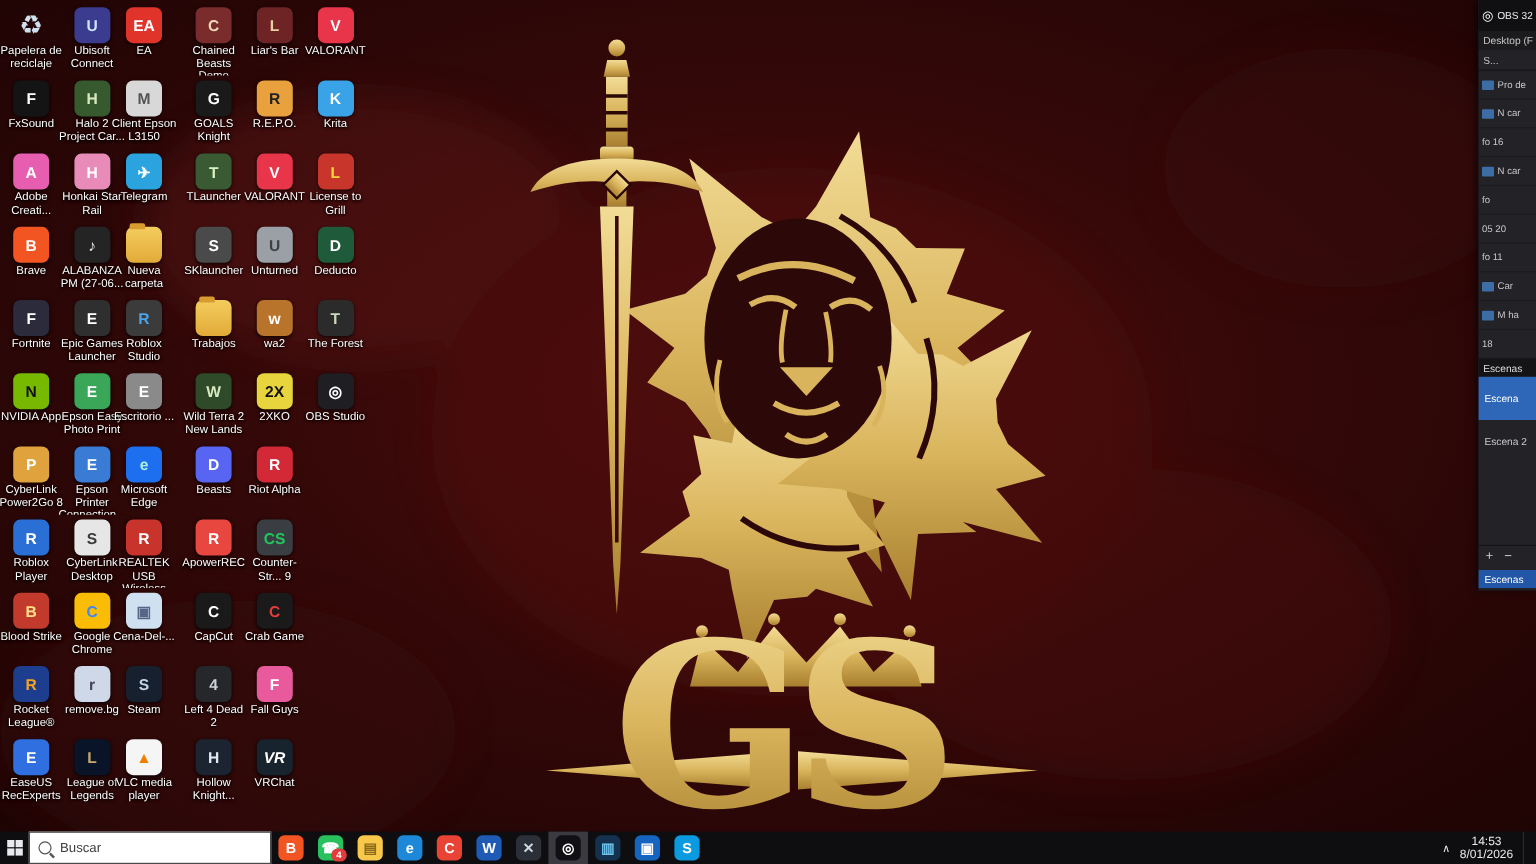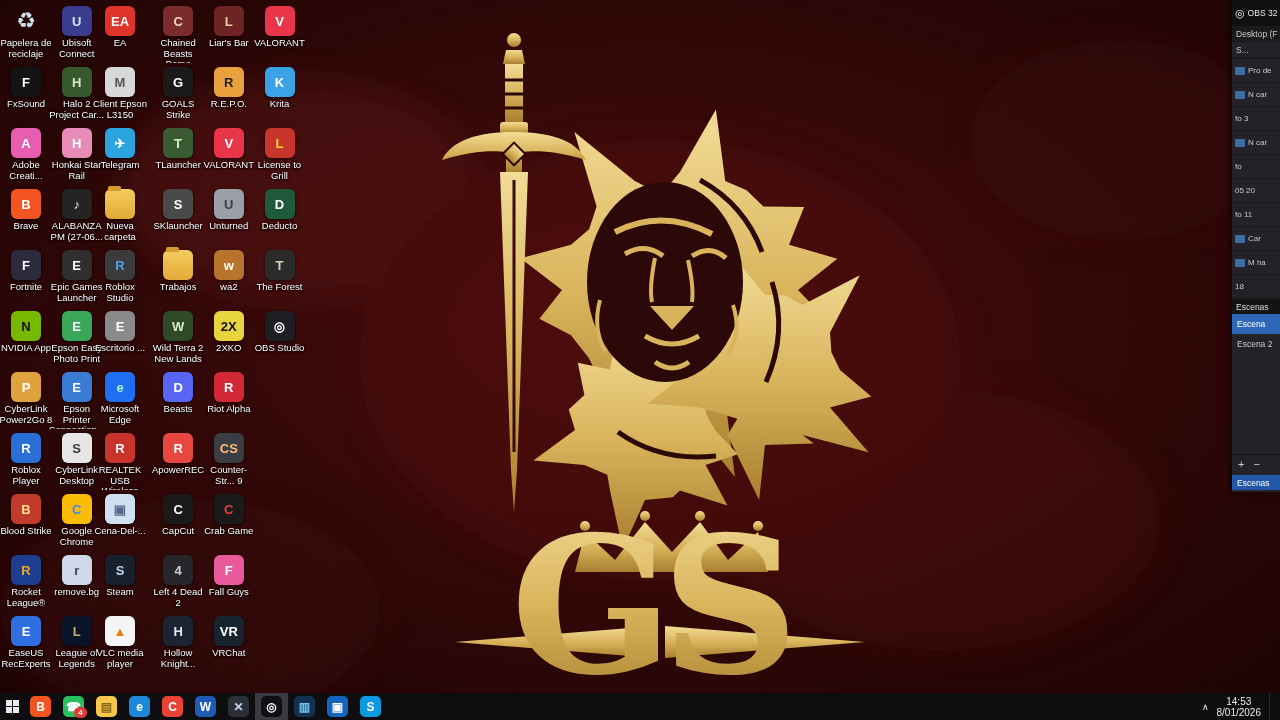--- a/index.html
+++ b/index.html
@@ -27,21 +27,21 @@
   .obs-title{font-size:8.5px;white-space:nowrap;overflow:hidden;}
   .obs-menu{height:16px;display:flex;align-items:center;padding:0 4px;background:#1b1b1e;font-size:8.5px;flex:0 0 auto;white-space:nowrap;}
   .obs-toolbar{height:16px;display:flex;align-items:center;padding:0 4px;background:#232327;
     border-bottom:1px solid #151517;font-size:8.5px;flex:0 0 auto;}
   .obs-rows{flex:0 0 auto;}
   .obs-row{height:23px;display:flex;align-items:center;gap:3px;padding:0 3px;border-bottom:1px solid #1c1c1f;
     font-size:8px;line-height:9px;white-space:nowrap;overflow:hidden;}
   .obs-row .ric{width:10px;height:8px;background:#3c6ea5;border-radius:1px;flex:0 0 auto;}
   .obs-scenes-header{height:15px;background:#141416;display:flex;align-items:center;padding:0 4px;
     font-size:8.5px;color:#ddd;flex:0 0 auto;}
-  .obs-scene{height:20px;display:flex;align-items:center;padding:0 5px;font-size:8.5px;flex:0 0 auto;white-space:nowrap;}
+  .obs-scene{height:36px;display:flex;align-items:center;padding:0 5px;font-size:8.5px;flex:0 0 auto;white-space:nowrap;}
   .obs-scene.selected{background:#2e66b8;color:#fff;}
   .obs-fill{flex:1;}
   .obs-dock-toolbar{display:flex;gap:9px;padding:3px 6px;font-size:11px;color:#cfcfcf;
     border-top:1px solid #151517;flex:0 0 auto;}
   .obs-dock-toolbar span{cursor:pointer;}
   .obs-dock-tab{height:15px;background:#2257a8;color:#fff;display:flex;align-items:center;
     padding:0 5px;font-size:8.5px;margin:2px 0 2px 0;flex:0 0 auto;white-space:nowrap;}
 
   
   .taskbar{position:absolute;left:0;right:0;bottom:0;height:27px;background:#0e0e10;display:flex;
@@ -290,21 +290,21 @@
           <div class="dlabel">VLC media player</div>
         </div>
       </div>
       <div class="icon-col" style="left: 153.1px;">
         <div class="desk-item">
           <div class="tile" style="background: rgb(122, 44, 44); color: rgb(240, 216, 184);">C</div>
           <div class="dlabel">Chained Beasts Demo</div>
         </div>
         <div class="desk-item">
           <div class="tile" style="background: rgb(26, 26, 26); color: rgb(255, 255, 255);">G</div>
-          <div class="dlabel">GOALS Strike</div>
+          <div class="dlabel">GOALS Knight</div>
         </div>
         <div class="desk-item">
           <div class="tile" style="background: rgb(58, 90, 51); color: rgb(216, 240, 192);">T</div>
           <div class="dlabel">TLauncher</div>
         </div>
         <div class="desk-item">
           <div class="tile" style="background: rgb(74, 74, 74); color: rgb(255, 255, 255);">S</div>
           <div class="dlabel">SKlauncher</div>
         </div>
         <div class="desk-item">
@@ -359,33 +359,33 @@
         </div>
         <div class="desk-item">
           <div class="tile" style="background: rgb(232, 212, 60); color: rgb(17, 17, 17);">2X</div>
           <div class="dlabel">2XKO</div>
         </div>
         <div class="desk-item">
           <div class="tile" style="background: rgb(211, 41, 54); color: rgb(255, 255, 255);">R</div>
           <div class="dlabel">Riot Alpha</div>
         </div>
         <div class="desk-item">
-          <div class="tile" style="background: rgb(58, 61, 66); color: #fdba74;">CS</div>
+          <div class="tile" style="background: rgb(58, 61, 66); color: #22c55e;">CS</div>
           <div class="dlabel">Counter-Str... 9</div>
         </div>
         <div class="desk-item">
           <div class="tile" style="background: rgb(26, 26, 26); color: rgb(232, 60, 60);">C</div>
           <div class="dlabel">Crab Game</div>
         </div>
         <div class="desk-item">
           <div class="tile" style="background: rgb(232, 90, 155); color: rgb(255, 255, 255);">F</div>
           <div class="dlabel">Fall Guys</div>
         </div>
         <div class="desk-item">
-          <div class="tile" style="background: rgb(23, 36, 46); color: rgb(255, 255, 255);">VR</div>
+          <div class="tile" style="background: rgb(23, 36, 46); color: rgb(255, 255, 255); font-style: italic;">VR</div>
           <div class="dlabel">VRChat</div>
         </div>
       </div>
       <div class="icon-col" style="left: 254.5px;">
         <div class="desk-item">
           <div class="tile" style="background: rgb(232, 53, 74); color: rgb(255, 255, 255);">V</div>
           <div class="dlabel">VALORANT</div>
         </div>
         <div class="desk-item">
           <div class="tile" style="background: rgb(58, 163, 232); color: rgb(255, 255, 255);">K</div>
@@ -424,21 +424,21 @@
     <div class="obs-rows" id="obs-rows">
         <div class="obs-row">
           <span class="ric"></span>
           <span>Pro de</span>
         </div>
         <div class="obs-row">
           <span class="ric"></span>
           <span>N car</span>
         </div>
         <div class="obs-row">
-          <span>fo 3</span>
+          <span>fo 16</span>
         </div>
         <div class="obs-row">
           <span class="ric"></span>
           <span>N car</span>
         </div>
         <div class="obs-row">
           <span>fo</span>
         </div>
         <div class="obs-row">
           <span>05 20</span>
@@ -473,20 +473,24 @@
 
   <div class="taskbar">
     <div class="start-btn">
       <span class="winlogo">
           <i></i>
           <i></i>
           <i></i>
           <i></i>
         </span>
     </div>
+    <div class="search-box">
+      <span class="mag"></span>
+      <span class="search-ph">Buscar</span>
+    </div>
     <div class="tb-apps" id="tb-apps">
         <div class="tb-app">
           <div class="tb-glyph" style="background: rgb(242, 85, 34); color: rgb(255, 255, 255);">B</div>
         </div>
         <div class="tb-app">
           <div class="tb-glyph" style="background: rgb(40, 193, 94); color: rgb(255, 255, 255);">☎</div>
           <span class="badge">4</span>
         </div>
         <div class="tb-app">
           <div class="tb-glyph" style="background: rgb(248, 200, 74); color: rgb(138, 106, 26);">▤</div>

